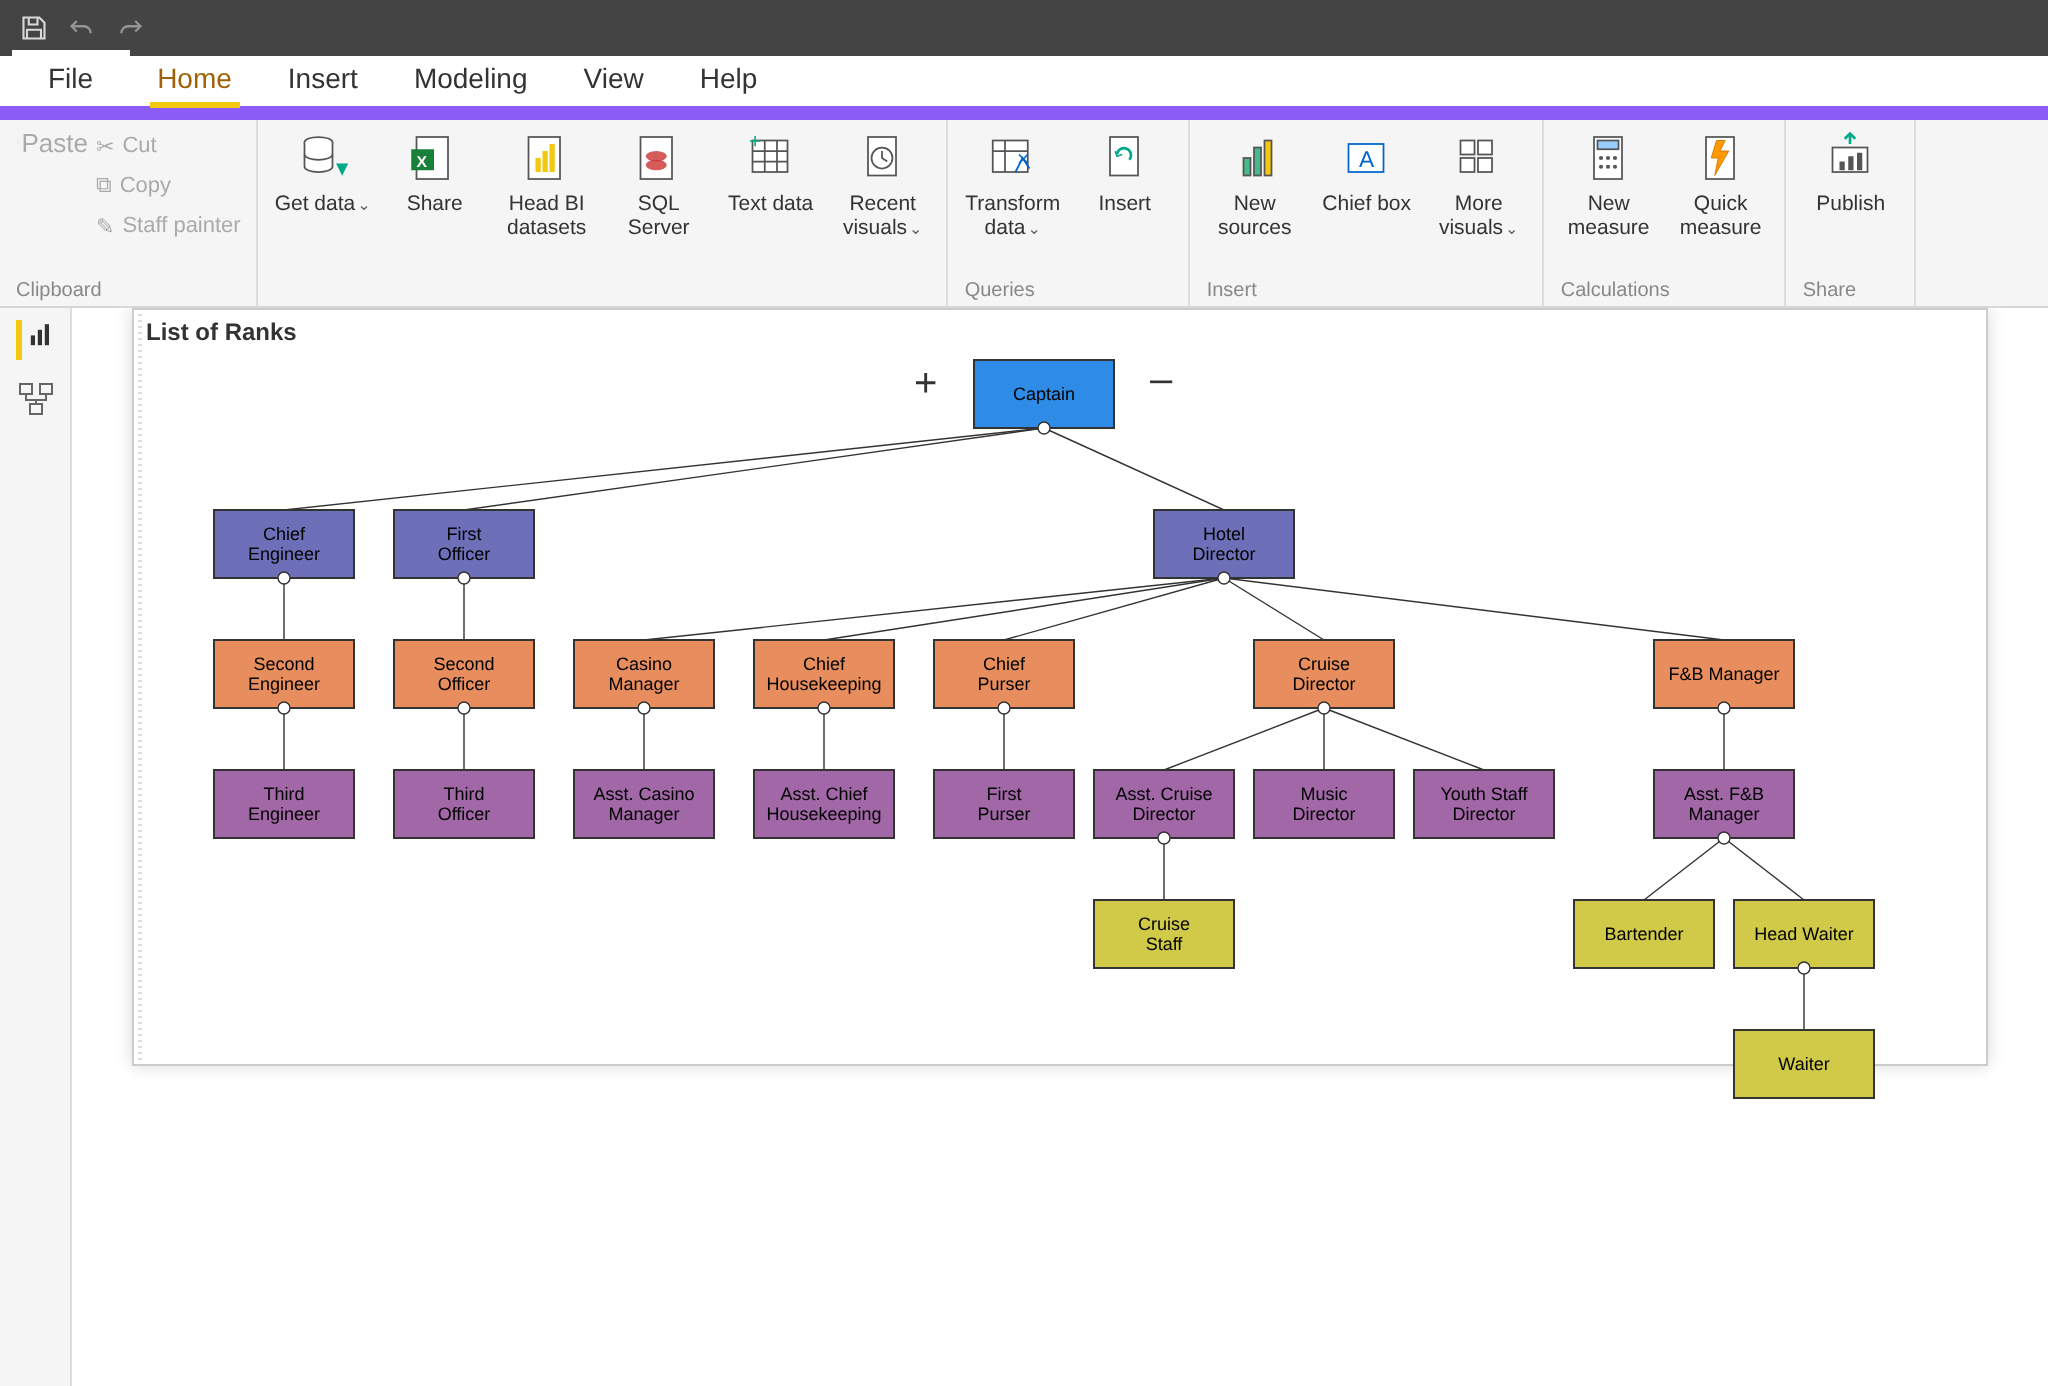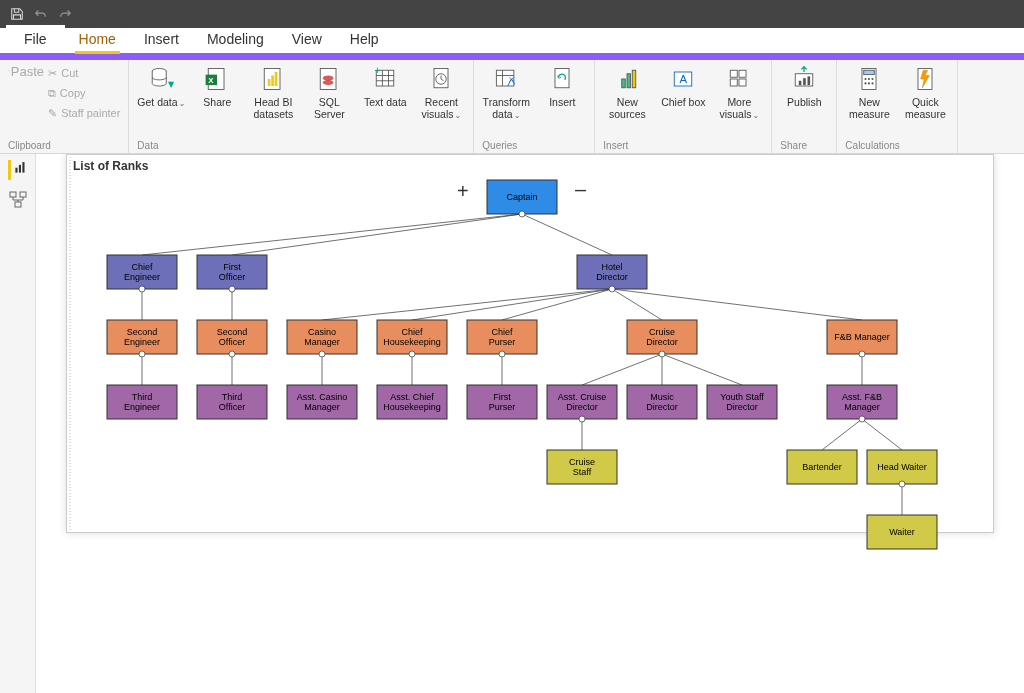--- a/index.html
+++ b/index.html
@@ -162,21 +162,20 @@
           <span class="ricon">
             <svg viewBox="0 0 32 32">
               <rect x="8" y="4" width="16" height="22" fill="#fff" stroke="#555"></rect>
               <circle cx="16" cy="16" r="6" fill="none" stroke="#555"></circle>
               <path d="M16 12v4l3 2" fill="none" stroke="#555"></path>
             </svg>
           </span>
           <span><span>Recent visuals</span><span class="caret">⌄</span></span>
         </div>
     </div>
-    <div class="rgrp-label">Data</div>
   </div>
 
   <div class="rgrp">
     <div class="rgrp-items">
       <div class="rbtn">
           <span class="ricon">
             <svg viewBox="0 0 32 32">
               <rect x="5" y="6" width="20" height="18" fill="#fff" stroke="#555"></rect>
               <line x1="5" y1="12" x2="25" y2="12" stroke="#555"></line>
               <line x1="12" y1="6" x2="12" y2="24" stroke="#555"></line>
@@ -227,38 +226,20 @@
               <rect x="6" y="6" width="8" height="8" fill="#fff" stroke="#555"></rect>
               <rect x="16" y="6" width="8" height="8" fill="#fff" stroke="#555"></rect>
               <rect x="6" y="16" width="8" height="8" fill="#fff" stroke="#555"></rect>
               <rect x="16" y="16" width="8" height="8" fill="#fff" stroke="#555"></rect>
             </svg>
           </span>
           <span><span>More visuals</span><span class="caret">⌄</span></span>
         </div>
     </div>
     <div class="rgrp-label">Insert</div>
-  </div>
-
-  <div class="rgrp">
-    <div class="rgrp-items">
-      <div class="rbtn">
-          <span class="ricon">
-            <svg viewBox="0 0 32 32">
-              <rect x="6" y="10" width="20" height="14" fill="#fff" stroke="#555"></rect>
-              <rect x="10" y="18" width="3" height="5" fill="#555"></rect>
-              <rect x="15" y="15" width="3" height="8" fill="#555"></rect>
-              <rect x="20" y="13" width="3" height="10" fill="#555"></rect>
-              <path d="M16 2v6m-3-3l3-3 3 3" fill="none" stroke="#0a8" stroke-width="1.5"></path>
-            </svg>
-          </span>
-          <span>Publish</span>
-        </div>
-    </div>
-    <div class="rgrp-label">Share</div>
   </div>
 
   <div class="rgrp">
     <div class="rgrp-items">
       <div class="rbtn">
           <span class="ricon">
             <svg viewBox="0 0 32 32">
               <rect x="8" y="4" width="16" height="24" fill="#fff" stroke="#555"></rect>
               <rect x="10" y="6" width="12" height="5" fill="#9cf" stroke="#555"></rect>
               <circle cx="12" cy="16" r="1.2" fill="#555"></circle>
@@ -275,20 +256,38 @@
           <span class="ricon">
             <svg viewBox="0 0 32 32">
               <rect x="8" y="4" width="16" height="24" fill="#fff" stroke="#555"></rect>
               <path d="M14 6l-3 10h4l-2 10 8-14h-5l3-6z" fill="#f90" stroke="#c70" stroke-width=".5"></path>
             </svg>
           </span>
           <span>Quick measure</span>
         </div>
     </div>
     <div class="rgrp-label">Calculations</div>
+  </div>
+
+  <div class="rgrp">
+    <div class="rgrp-items">
+      <div class="rbtn">
+          <span class="ricon">
+            <svg viewBox="0 0 32 32">
+              <rect x="6" y="10" width="20" height="14" fill="#fff" stroke="#555"></rect>
+              <rect x="10" y="18" width="3" height="5" fill="#555"></rect>
+              <rect x="15" y="15" width="3" height="8" fill="#555"></rect>
+              <rect x="20" y="13" width="3" height="10" fill="#555"></rect>
+              <path d="M16 2v6m-3-3l3-3 3 3" fill="none" stroke="#0a8" stroke-width="1.5"></path>
+            </svg>
+          </span>
+          <span>Publish</span>
+        </div>
+    </div>
+    <div class="rgrp-label">Share</div>
   </div>
 </div>
 
 <div class="workspace">
   <div class="sidebar">
     <span class="sicon" style="border-left:3px solid #f2c811;padding-left:3px;"><svg viewBox="0 0 20 20">
           <rect x="2" y="11" width="3" height="7" fill="#333"></rect>
           <rect x="7" y="7" width="3" height="11" fill="#333"></rect>
           <rect x="12" y="3" width="3" height="15" fill="#333"></rect>
         </svg></span>

